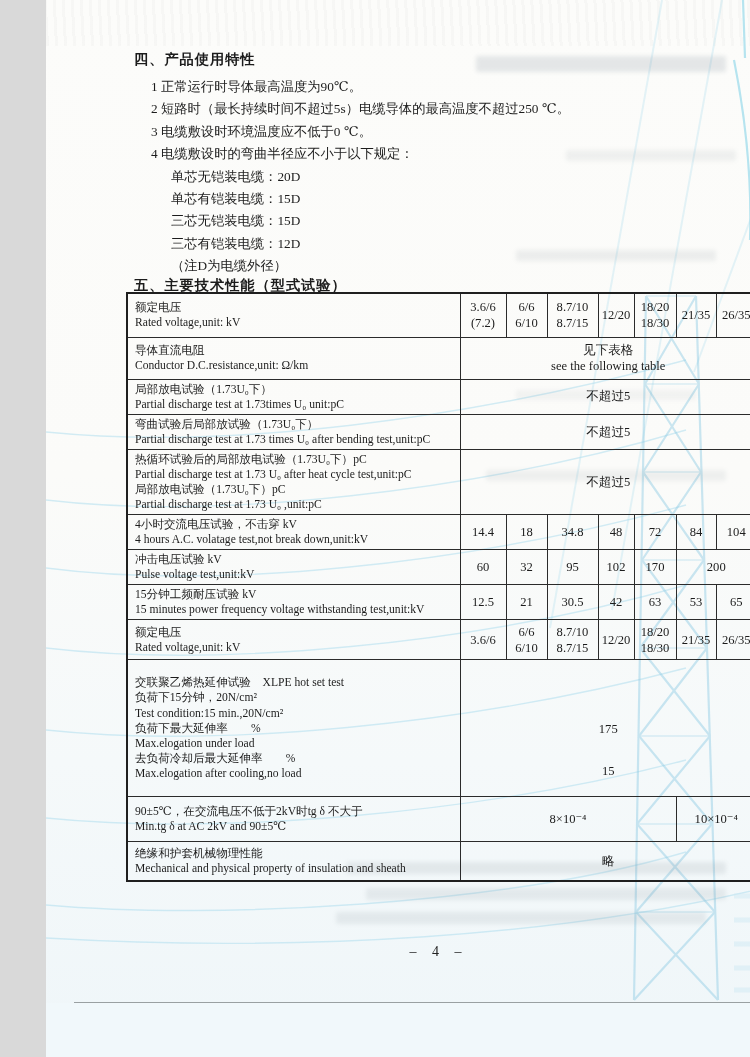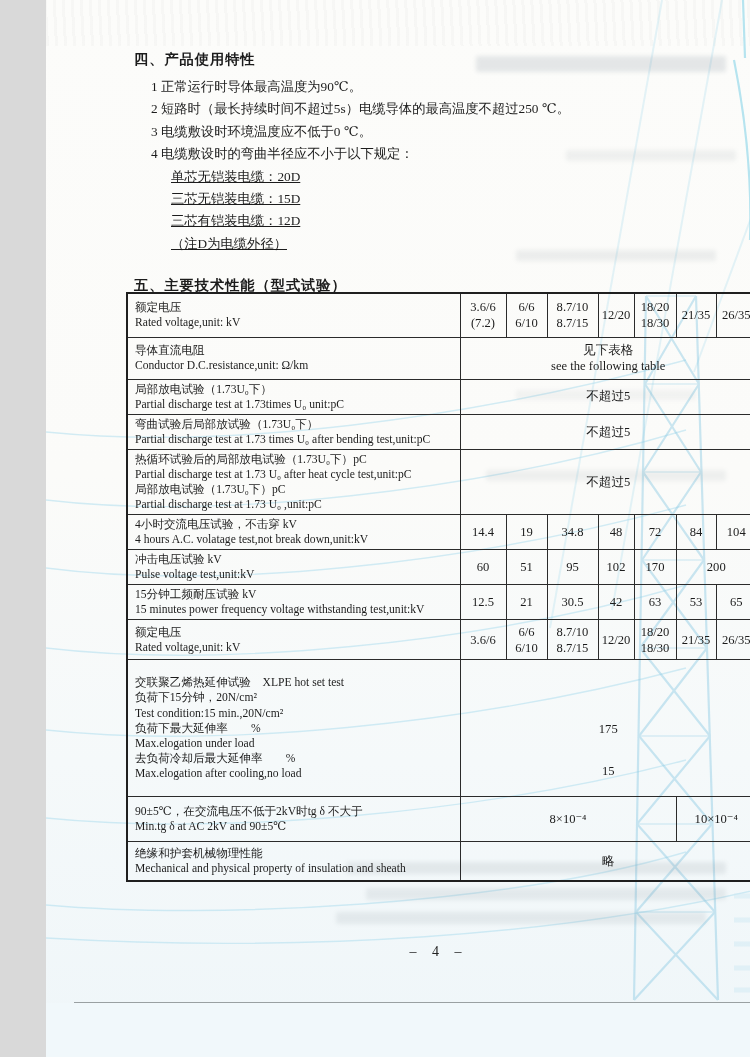--- a/index.html
+++ b/index.html
@@ -12,21 +12,21 @@
     background:repeating-linear-gradient(87deg,rgba(150,150,150,.10) 0 3px,rgba(255,255,255,0) 3px 9px);
     opacity:.5;}
   .watermark{position:absolute;left:0;top:0;}
   .bleed{position:absolute;background:#7e8a92;filter:blur(2px);border-radius:2px;}
   .below-page{position:absolute;left:0;top:1003px;width:750px;height:54px;
     background:#f1f8fb;}
   .page-edge-line{position:absolute;left:28px;top:1002px;width:717px;height:1px;background:#9aa0a2;}
   .sec{position:absolute;left:88px;}
   .sec-title{font-family:"Liberation Sans","DejaVu Sans",sans-serif;font-weight:bold;font-size:14.2px;letter-spacing:1px;}
   .list{margin-left:17px;margin-top:7px;font-size:13.3px;line-height:22.4px;}
-  .sublist{margin-left:37px;font-size:13.3px;line-height:22.4px;text-decoration:underline;}
+  .sublist{margin-left:37px;font-size:13.3px;line-height:22.4px;}
   table.spec{
     position:absolute;left:80px;top:292px;width:630px;
     border-collapse:collapse;table-layout:fixed;
     border:2px solid #1f1f1f;
   }
   table.spec td{border:1px solid #2b2b2b;white-space:pre-line;overflow:hidden;}
   td.lbl{font-size:11.6px;line-height:1.3;padding:2px 7px;vertical-align:middle;}
   td.val{font-size:12.6px;line-height:1.3;text-align:center;vertical-align:middle;padding:0 2px;}
   td.hotset-val{vertical-align:top;}
   .hotset-stack{display:flex;flex-direction:column;padding-top:44px;gap:26px;font-size:12.6px;font-family:Liberation Serif, serif;}
@@ -103,20 +103,21 @@
   <div class="sec" style="top:50px;">
     <div class="sec-title">四、产品使用特性</div>
     <div class="list">
       <div>1  正常运行时导体最高温度为90℃。</div>
       <div>2  短路时（最长持续时间不超过5s）电缆导体的最高温度不超过250 ℃。</div>
       <div>3  电缆敷设时环境温度应不低于0 ℃。</div>
       <div>4  电缆敷设时的弯曲半径应不小于以下规定：</div>
     </div>
     <div class="sublist">
       <div>单芯无铠装电缆：20D</div>
+      <div>单芯有铠装电缆：15D</div>
       <div>三芯无铠装电缆：15D</div>
       <div>三芯有铠装电缆：12D</div>
       <div>（注D为电缆外径）</div>
     </div>
   </div>
 
   <div class="sec" style="top:276px;">
     <div class="sec-title">五、主要技术性能（型式试验）</div>
   </div>
 
@@ -167,32 +168,32 @@
       <td class="lbl">热循环试验后的局部放电试验（1.73U₀下）pC
 Partial discharge test at 1.73 U₀ after heat cycle test,unit:pC
 局部放电试验（1.73U₀下）pC
 Partial discharge test at 1.73 U₀ ,unit:pC</td>
       <td class="val" colspan="7">不超过5</td>
     </tr>
     <tr style="height:35px">
       <td class="lbl">4小时交流电压试验，不击穿  kV
 4 hours A.C. volatage test,not break down,unit:kV</td>
       <td class="val">14.4</td>
-      <td class="val">19</td>
+      <td class="val">18</td>
       <td class="val">34.8</td>
       <td class="val">48</td>
       <td class="val">72</td>
       <td class="val">84</td>
       <td class="val">104</td>
     </tr>
     <tr style="height:35px">
       <td class="lbl">冲击电压试验  kV
 Pulse voltage test,unit:kV</td>
       <td class="val">60</td>
-      <td class="val">51</td>
+      <td class="val">32</td>
       <td class="val">95</td>
       <td class="val">102</td>
       <td class="val">170</td>
       <td class="val" colspan="2">200</td>
     </tr>
     <tr style="height:35px">
       <td class="lbl">15分钟工频耐压试验  kV
 15 minutes power frequency voltage withstanding test,unit:kV</td>
       <td class="val">12.5</td>
       <td class="val">21</td>

